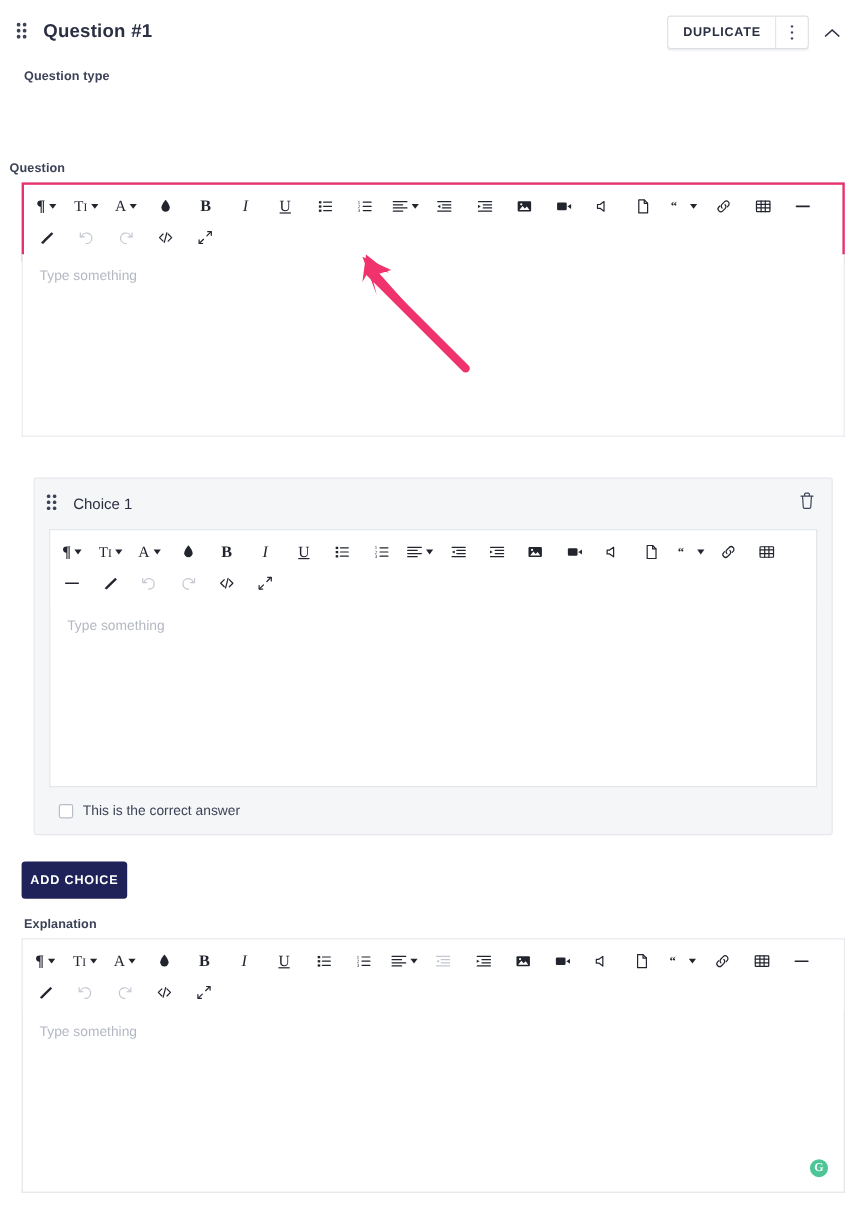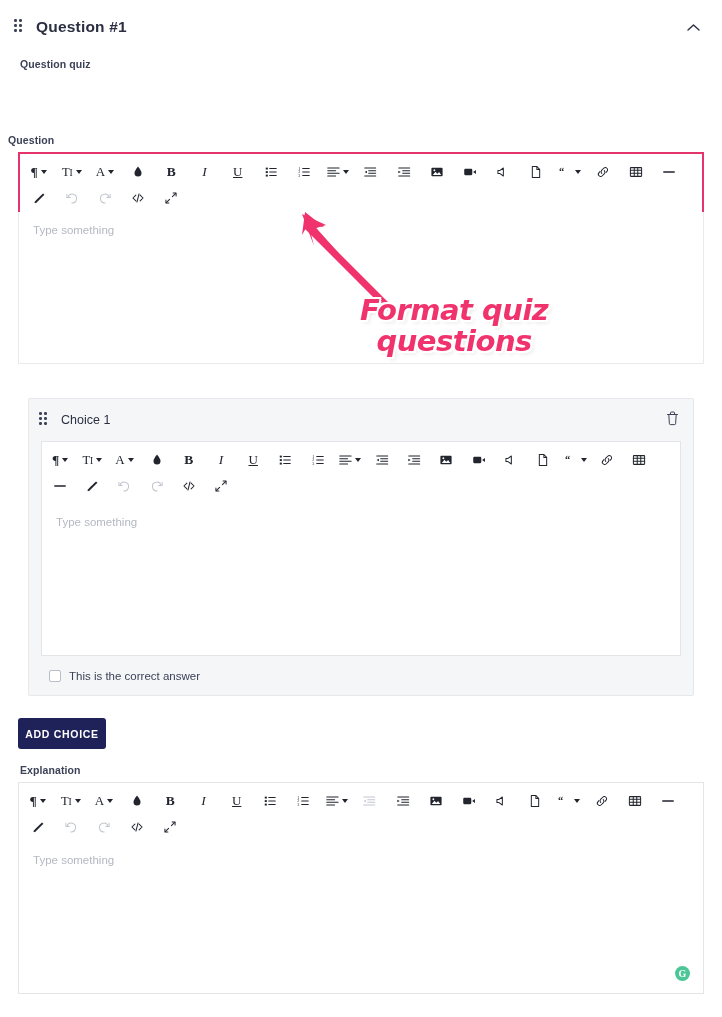--- a/index.html
+++ b/index.html
@@ -167,29 +167,38 @@
       <i></i>
         <i></i>
         <i></i>
         <i></i>
         <i></i>
         <i></i>
     </div>
     <div class="q-title">Question #1</div>
 
     <div class="header-right">
+      <div class="dup-group">
+        <button class="dup-btn">DUPLICATE</button>
+        <div class="dup-sep"></div>
+        <div class="kebab">
+            <i></i>
+            <i></i>
+            <i></i>
+          </div>
+      </div>
       <div class="chev-up">
         <svg width="13" height="9" viewBox="0 0 13 9">
             <path d="M1 7L6.5 2L12 7" stroke="#2b2f42" stroke-width="1.4" fill="none" stroke-linecap="round" stroke-linejoin="round"></path>
           </svg>
       </div>
     </div>
   </div>
 
-  <div class="field-label qtype-label">Question quiz</div>
+  <div class="field-label qtype-label">Question type</div>
 
   <div class="field-label question-label">Question</div>
 
   <div class="q-toolbar-wrap">
     <div class="toolbar highlighted" id="tb-question">
         <div class="tb-item" style="width:33.2px">
           <span style="font-family:'Liberation Serif',serif;font-size:13.5px;font-weight:700;">¶</span>
           <span class="tb-caret"></span>
         </div>
         <div class="tb-item" style="width:33.2px">
@@ -349,24 +358,20 @@
   <div class="q-editor">
     <div class="editor-ph">Type something</div>
   </div>
 
   <svg class="arrow-svg" width="120" height="105" viewBox="0 0 120 105">
     <path d="M110 100 L26 16 L44 19 L25 4 L22 27 L30 13 L104 96 Z" fill="#f0336c"></path>
     <path d="M108 99 L28 19" stroke="#f0336c" stroke-width="7" stroke-linecap="round"></path>
     <path d="M22 6 L46 17 L30 22 L34 38 Z" fill="#f0336c"></path>
   </svg>
 
-  <div class="anno-text" id="anno-format">
-    <div>Format quiz</div>
-    <div>questions</div>
-  </div>
 
   <div class="choice-panel">
     <div class="choice-head">
       <div class="drag-dots">
         <i></i>
           <i></i>
           <i></i>
           <i></i>
           <i></i>
           <i></i>

